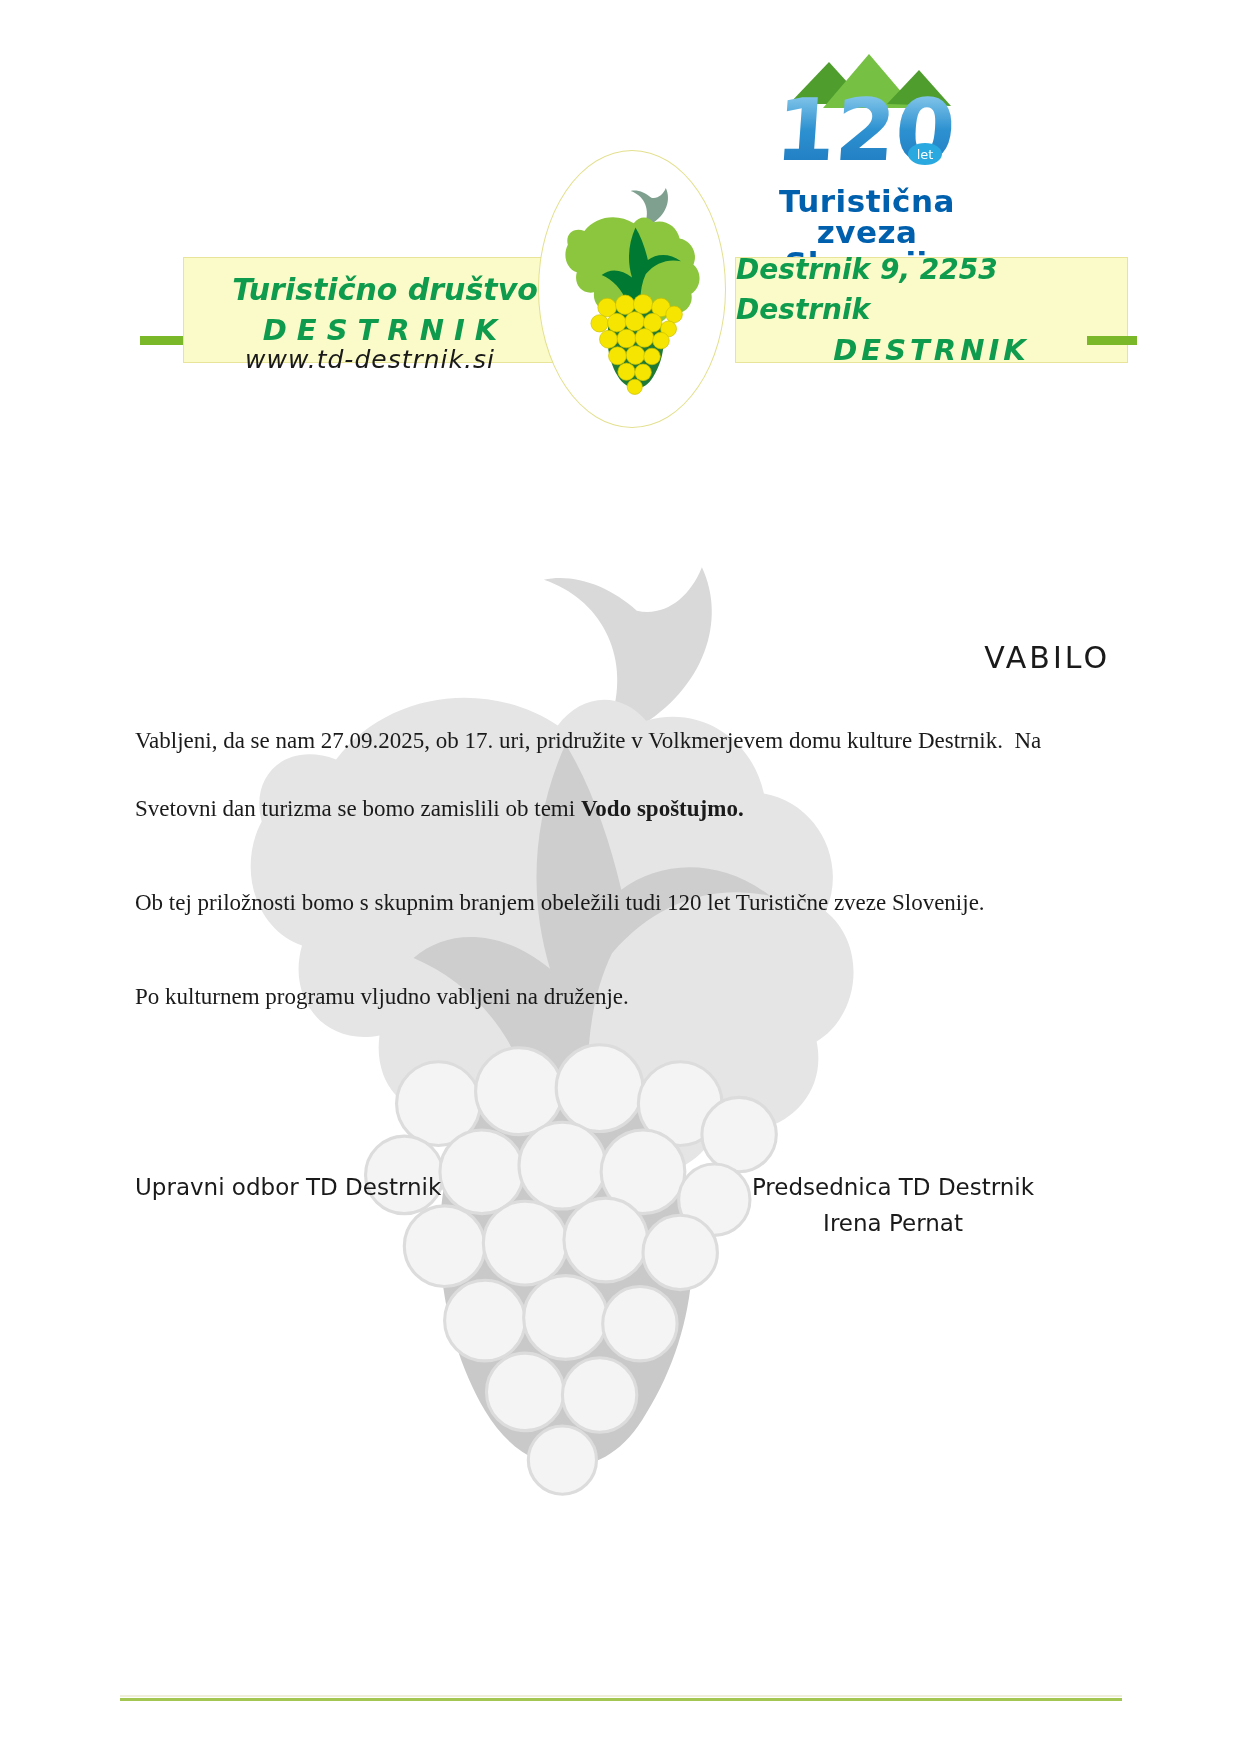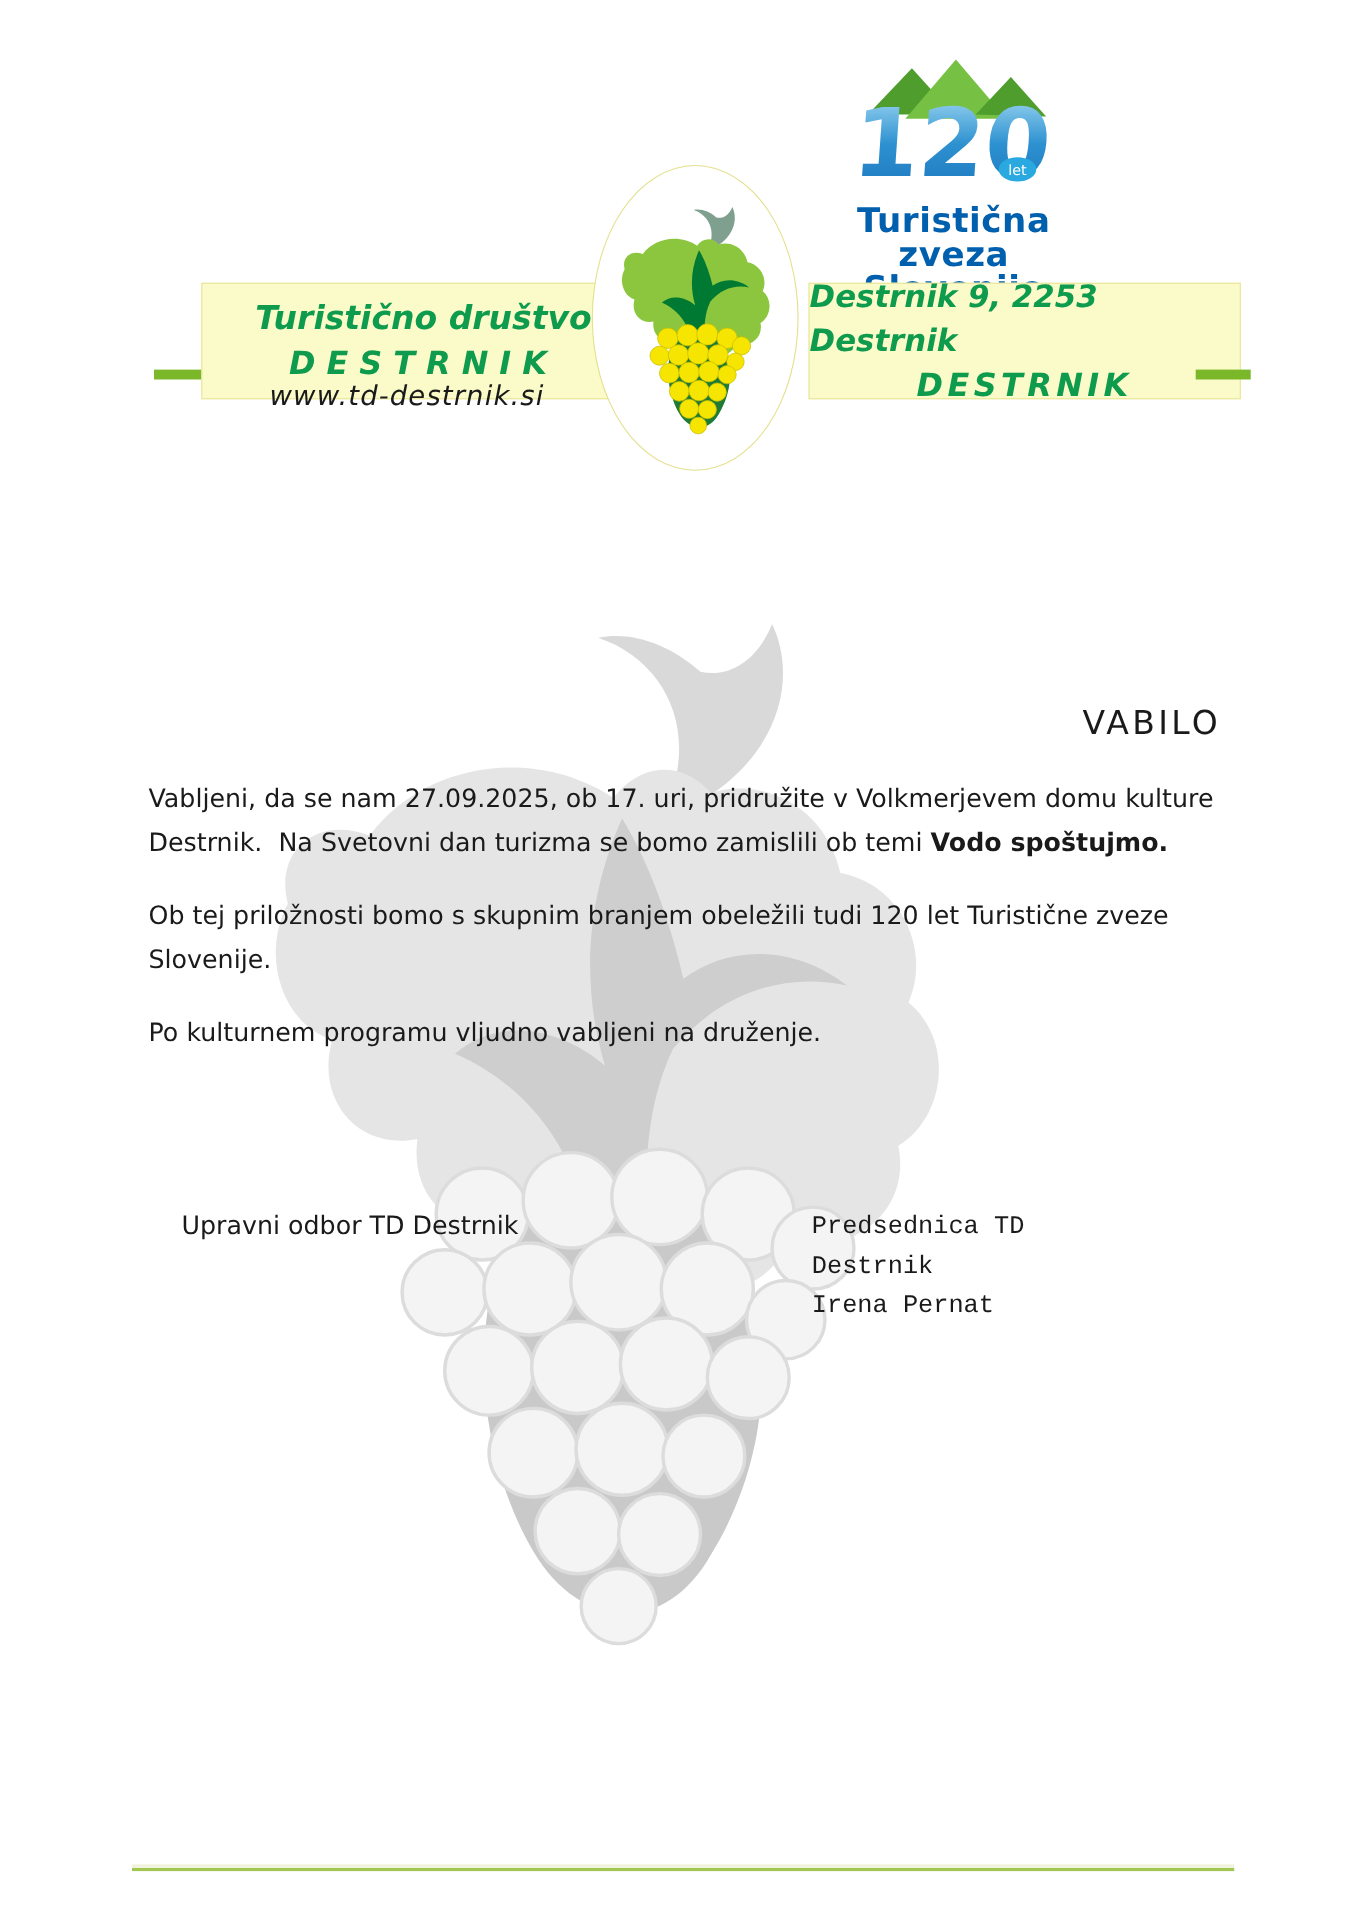--- a/index.html
+++ b/index.html
@@ -87,33 +87,33 @@
     font-size:25px;font-style:italic;letter-spacing:1px;
   }
   
   .content{
     position:absolute;left:135px;top:640px;width:975px;z-index:1;
   }
   .doc-title{
     text-align:right;font-size:30px;font-weight:normal;letter-spacing:3px;
   }
   .content p{
-    font-size:23px;line-height:40px;white-space:pre-wrap;
+    font-size:23px;line-height:68px;white-space:pre-wrap;font-family:Liberation Serif, serif;
   }
   .p1{margin-top:32px;}
   .p2{margin-top:26px;}
   .p3{margin-top:66px;}
   .p4{margin-top:26px;}
   .bold{font-weight:bold;}
   .signatures{
     margin-top:138px;display:flex;align-items:flex-start;
     font-size:23px;line-height:36px;
   }
-  .sig-left{white-space:nowrap;margin-left:30px;}
-  .sig-right{margin-left:auto;margin-right:62px;width:310px;font-family:Liberation Mono, monospace;}
+  .sig-left{white-space:nowrap;}
+  .sig-right{margin-left:auto;margin-right:62px;width:310px;text-align:center;}
   
   .foot-line-a{position:absolute;left:120px;top:1695px;width:1002px;height:2px;background:#f0f0da;z-index:1;}
   .foot-line-b{position:absolute;left:120px;top:1698px;width:1002px;height:3px;background:var(--bottom_line_green);z-index:1;}
 </style>
 </head>
 <body>
 
 <div class="page">
 
   <svg class="watermark logo-gray" viewBox="0 0 400 620" aria-hidden="true">

